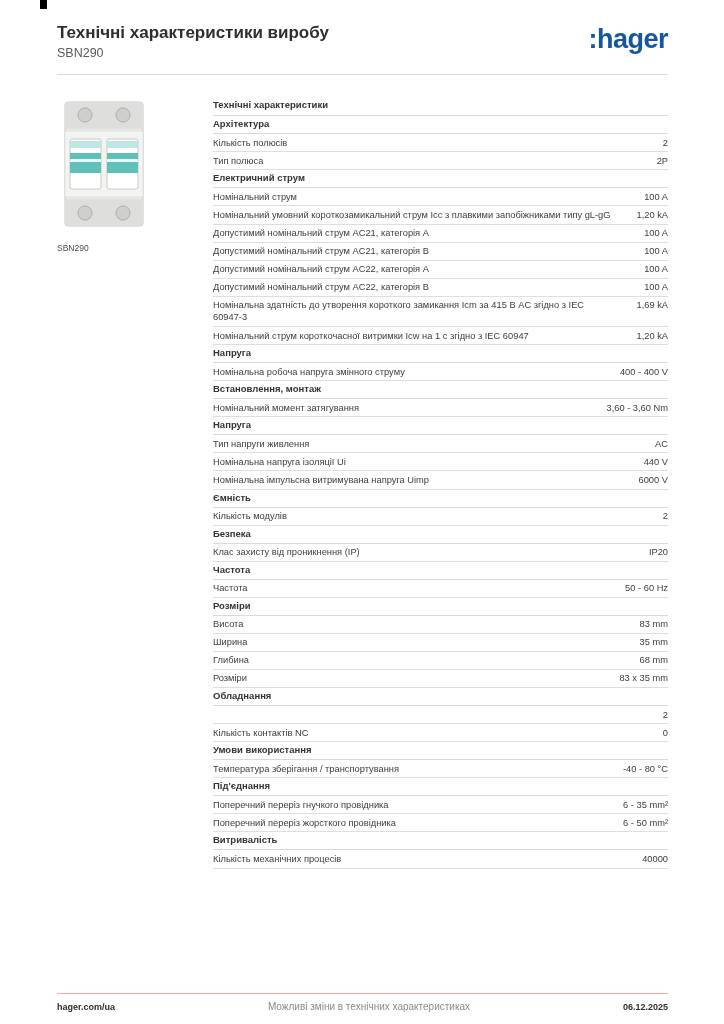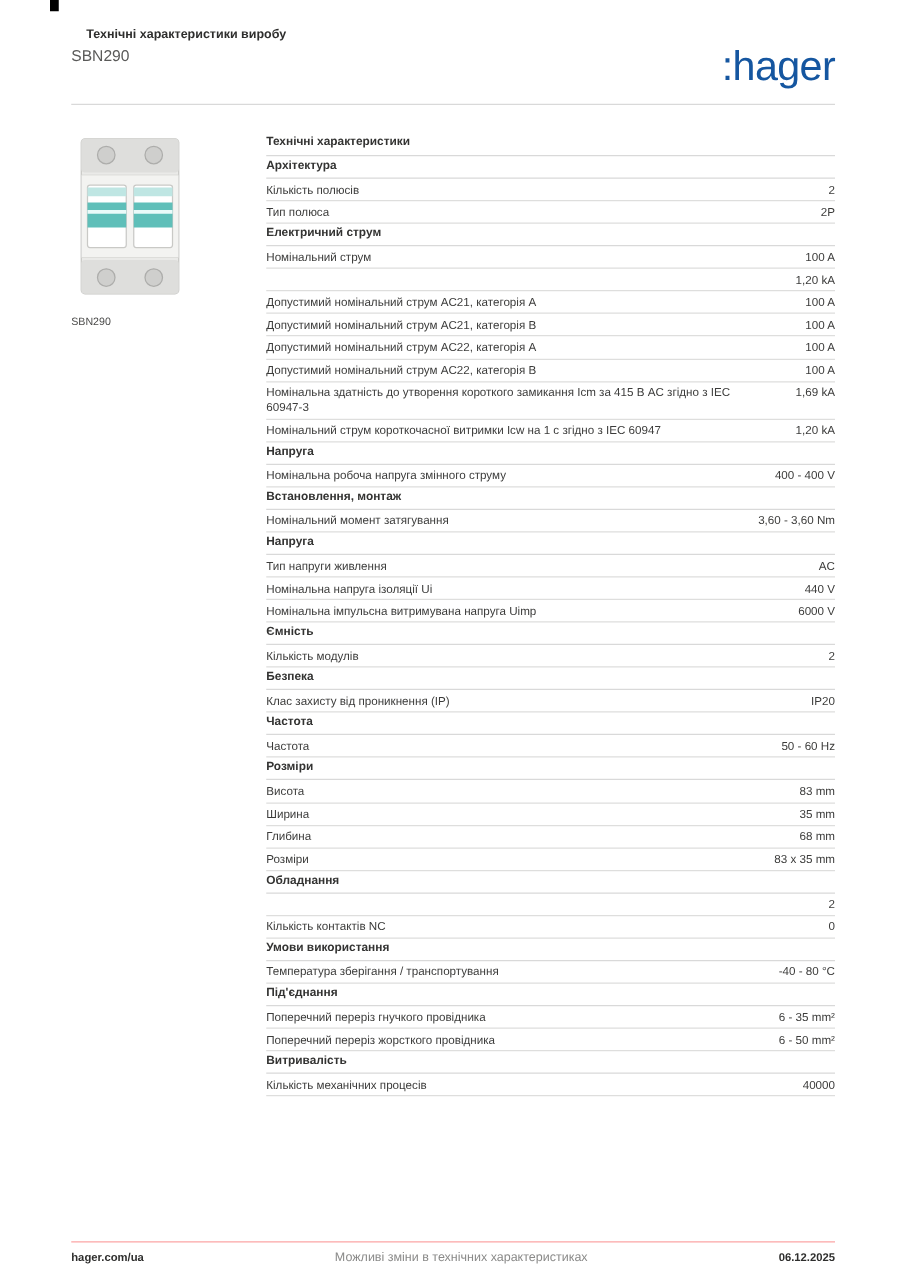--- a/index.html
+++ b/index.html
@@ -12,23 +12,23 @@
     overflow:hidden;
     box-sizing:border-box;
   }
   .crop-mark{position:absolute;left:40px;top:0;width:7px;height:9px;background:#000;}
   .header{
     margin:0 56px 0 57px;
     padding:22px 0 14px 0;
     border-bottom:1px solid #d9d9d9;
     display:flex;justify-content:space-between;align-items:flex-start;
   }
-  .title{font-size:10px;font-weight:bold;color:#2e2e2d;line-height:1.25;margin-left:12px;}
+  .title{font-size:17px;font-weight:bold;color:#2e2e2d;line-height:1.25;}
   .subtitle{font-size:12.5px;color:#5a5a59;margin-top:3px;}
-  .logo{font-size:33px;font-weight:normal;letter-spacing:-0.5px;line-height:1;margin-top:14px;}
+  .logo{font-size:27px;font-weight:bold;letter-spacing:-0.5px;line-height:1;margin-top:4px;}
   .content{
     margin:0 56px 0 57px;
     padding-top:22px;
     display:flex;gap:26px;
   }
   .left-col{width:130px;flex:none;}
   .product-photo{
     width:96px;height:134px;display:block;
   }
   .photo-caption{font-size:8.5px;color:#4a4a49;margin-top:12px;}
@@ -112,20 +112,21 @@
               <span class="spec-value">2P</span>
             </div>
           </div>
           <div class="section">
             <div class="section-title">Електричний струм</div>
             <div class="spec-row">
               <span class="spec-label">Номінальний струм</span>
               <span class="spec-value">100 A</span>
             </div>
             <div class="spec-row">
+              <span class="spec-label">Номінальний умовний короткозамикальний струм Icc з плавкими запобіжниками типу gL-gG</span>
               <span class="spec-value">1,20 kA</span>
             </div>
             <div class="spec-row">
               <span class="spec-label">Допустимий номінальний струм AC21, категорія A</span>
               <span class="spec-value">100 A</span>
             </div>
             <div class="spec-row">
               <span class="spec-label">Допустимий номінальний струм AC21, категорія B</span>
               <span class="spec-value">100 A</span>
             </div>

